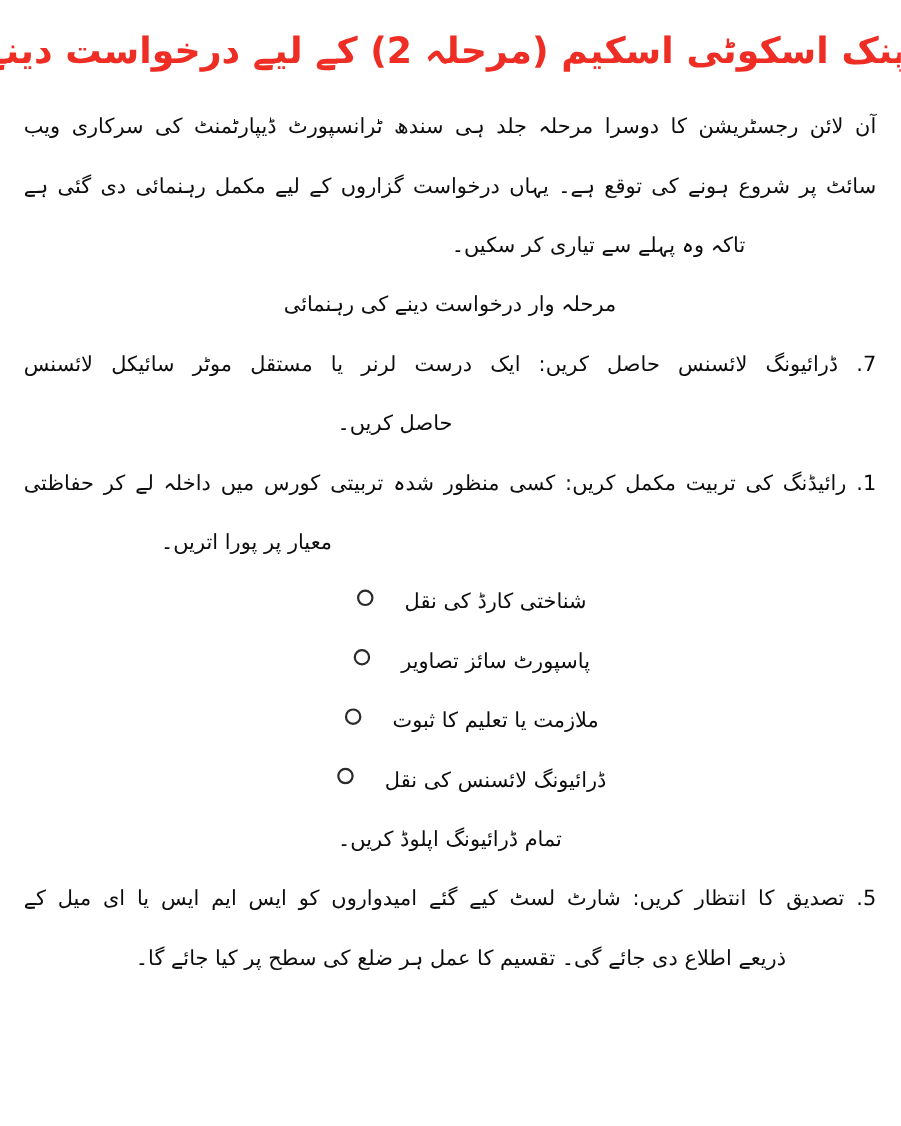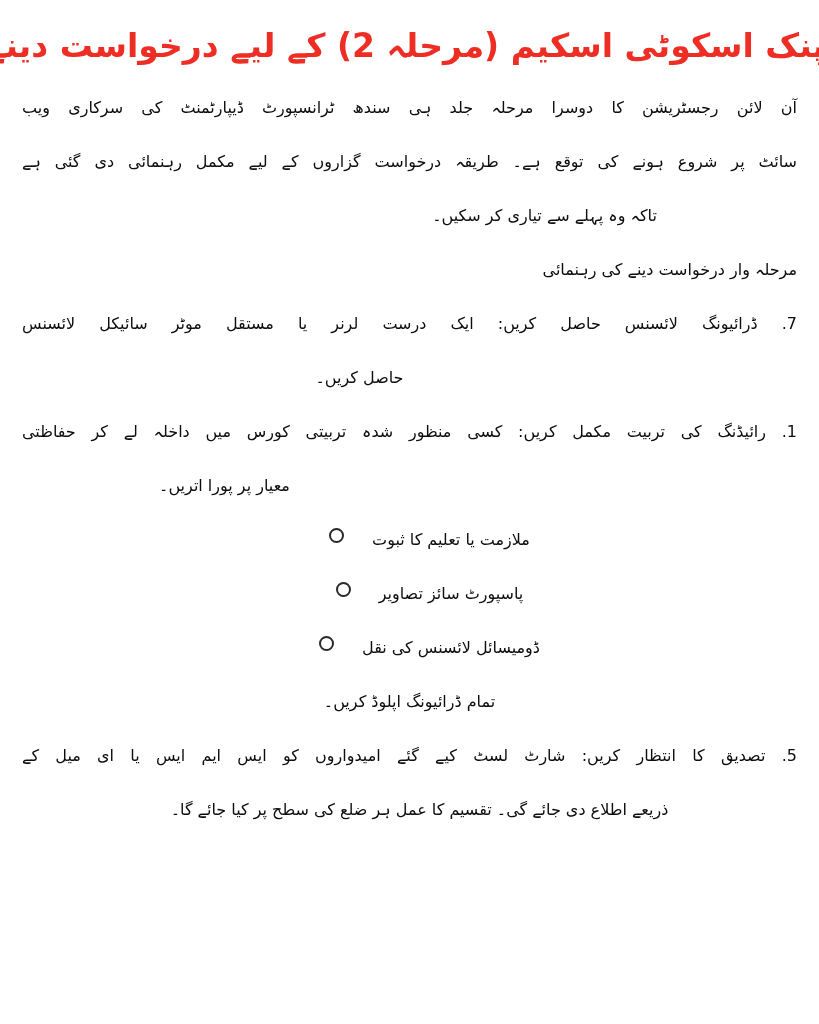--- a/index.html
+++ b/index.html
@@ -26,33 +26,33 @@
     transform: translateX(28px);
     color: #ee2e24;
     font-size: 33px;
     font-weight: bold;
     line-height: 72px;
     white-space: nowrap;
     margin-bottom: 4px;
   }
   .row {
     direction: rtl;
-    font-size: 16px;
-    line-height: 44px;
+    font-size: 19px;
+    line-height: 58px;
     height: 54px;
     overflow: visible;
     white-space: normal;
   }
   
   .jfull {
     text-align: justify;
     text-align-last: justify;
   }
   
-  .right   { text-align: right; white-space: nowrap; }
+  .right   { text-align: center; white-space: nowrap; }
   .inset30 { padding-left: 0; padding-right: 30px; }
   
   .center  { text-align: center; white-space: nowrap; }
   .sh-p135 { transform: translateX(135px); }
   .sh-m50  { transform: translateX(-50px); }
   .sh-m185 { transform: translateX(-185px); }
   .sh-p10  { transform: translateX(10px); }
   
   .bullet-row {
     direction: ltr;
@@ -73,40 +73,43 @@
   .bullet-text { direction: rtl; unicode-bidi: isolate; }
 </style>
 </head>
 <body>
 
 <div class="page">
 
   <div class="headline">پنک اسکوٹی اسکیم (مرحلہ 2) کے لیے درخواست دینے کا طریقہ</div>
 
   <div class="row jfull">آن لائن رجسٹریشن کا دوسرا مرحلہ جلد ہی سندھ ٹرانسپورٹ ڈیپارٹمنٹ کی سرکاری ویب</div>
-  <div class="row jfull">سائٹ پر شروع ہونے کی توقع ہے۔ طریقہ درخواست گزاروں کے لیے مکمل رہنمائی دی گئی ہے</div>
+  <div class="row jfull">سائٹ پر شروع ہونے کی توقع ہے۔ یہاں درخواست گزاروں کے لیے مکمل رہنمائی دی گئی ہے</div>
   <div class="row center sh-p135">تاکہ وہ پہلے سے تیاری کر سکیں۔</div>
 
   <div class="row right">مرحلہ وار درخواست دینے کی رہنمائی</div>
 
   <div class="row jfull">7. ڈرائیونگ لائسنس حاصل کریں: ایک درست لرنر یا مستقل موٹر سائیکل لائسنس</div>
   <div class="row center sh-m50">حاصل کریں۔</div>
 
   <div class="row jfull">1. رائیڈنگ کی تربیت مکمل کریں: کسی منظور شدہ تربیتی کورس میں داخلہ لے کر حفاظتی</div>
   <div class="row center sh-m185">معیار پر پورا اتریں۔</div>
 
 
   <div class="row bullet-row">
-    <span class="circle-marker"></span><span class="bullet-text">ملازمت یا تعلیم کا ثبوت</span>
+    <span class="circle-marker"></span><span class="bullet-text">شناختی کارڈ کی نقل</span>
   </div>
   <div class="row bullet-row">
     <span class="circle-marker"></span><span class="bullet-text">پاسپورٹ سائز تصاویر</span>
   </div>
   <div class="row bullet-row">
-    <span class="circle-marker"></span><span class="bullet-text">ڈومیسائل لائسنس کی نقل</span>
+    <span class="circle-marker"></span><span class="bullet-text">ملازمت یا تعلیم کا ثبوت</span>
+  </div>
+  <div class="row bullet-row">
+    <span class="circle-marker"></span><span class="bullet-text">ڈرائیونگ لائسنس کی نقل</span>
   </div>
 
   <div class="row center">تمام ڈرائیونگ اپلوڈ کریں۔</div>
 
   <div class="row jfull">5. تصدیق کا انتظار کریں: شارٹ لسٹ کیے گئے امیدواروں کو ایس ایم ایس یا ای میل کے</div>
   <div class="row center sh-p10">ذریعے اطلاع دی جائے گی۔ تقسیم کا عمل ہر ضلع کی سطح پر کیا جائے گا۔</div>
 
 </div>
 
 </body></html>

